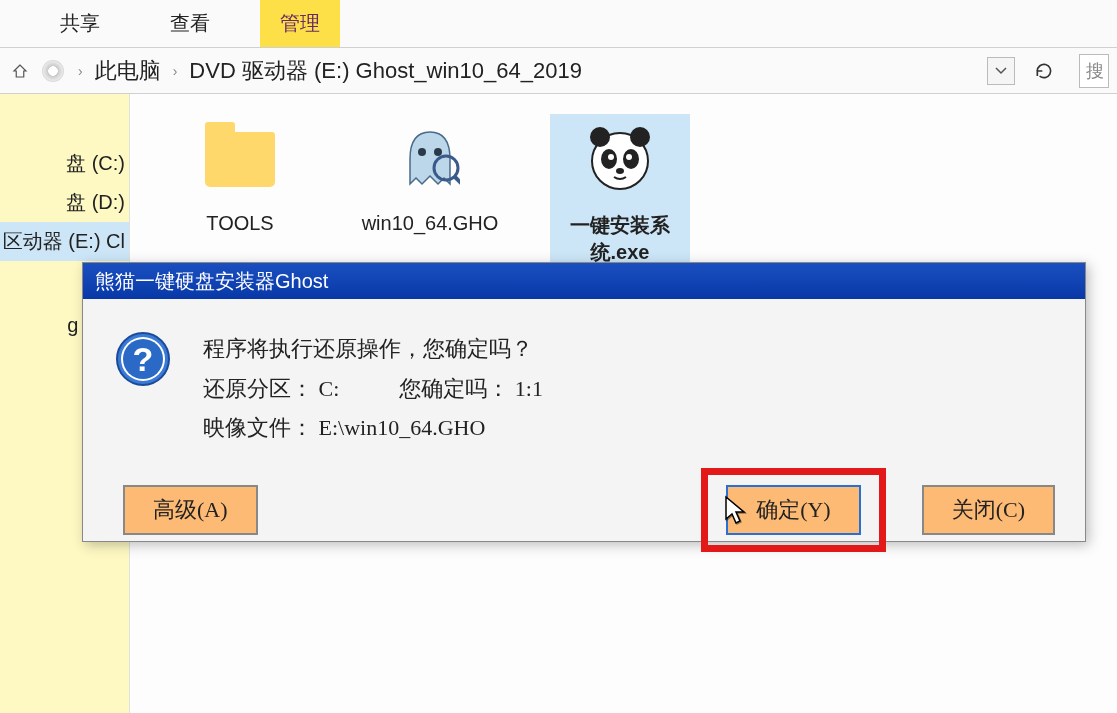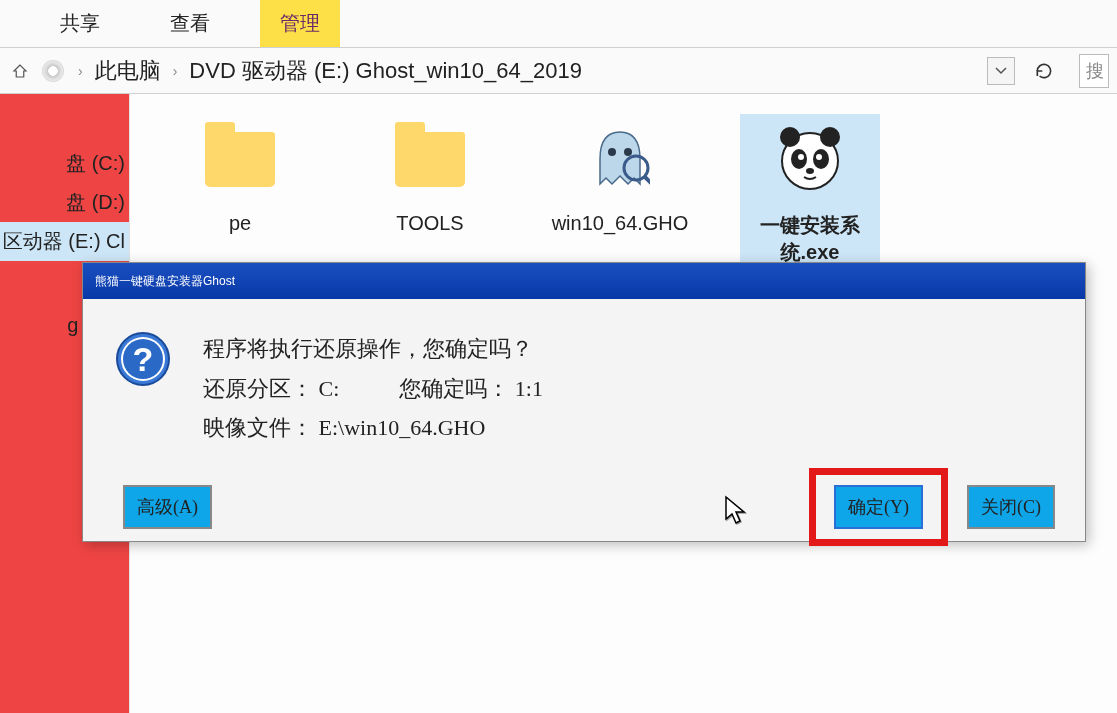--- a/index.html
+++ b/index.html
@@ -106,21 +106,21 @@
     .main {
       display: flex;
       height: calc(100% - 94px);
       background: #fdfdfd;
     }
     .sidebar {
       width: 130px;
       padding-top: 50px;
       font-size: 20px;
       color: #222;
-      background: #ef4444;
+      background: #fef9c3;
       border-right: 1px solid #e0e0e0;
       overflow: hidden;
     }
     .sidebar-item {
       padding: 6px 4px 6px 0;
       white-space: nowrap;
       text-align: right;
       direction: ltr;
     }
     .sidebar-item.selected {
@@ -184,21 +184,21 @@
       width: 1004px;
       height: 280px;
       background: #f4f4f4;
       border: 1px solid #888;
       box-shadow: 3px 3px 12px rgba(0,0,0,0.25);
     }
     .titlebar {
       height: 36px;
       background: linear-gradient(#1a4fc0, #0838a8);
       color: #fff;
-      font-size: 12px;
+      font-size: 20px;
       display: flex;
       align-items: center;
       padding-left: 12px;
     }
     .dialog-body {
       display: flex;
       padding: 30px 20px 10px 30px;
       gap: 30px;
     }
     .question-icon {
@@ -213,34 +213,34 @@
       font-family: SimSun, serif;
     }
     .dialog-text .row2 { display: flex; gap: 60px;}
     .dialog-buttons {
       display: flex;
       padding: 10px 30px 20px;
       align-items: center;
     }
     .btn {
       font-family: SimSun, serif;
-      font-size: 18px;
-      padding: 8px 12px;
-      background: #0ea5e9;
+      font-size: 22px;
+      padding: 8px 28px;
+      background: #fdba74;
       border: 2px solid #888;
       color: #222;
       cursor: pointer;
     }
     .btn-ok {
       border: 2px solid #2a6fd6;
     }
     .ok-highlight {
       border: 7px solid #e31818;
       padding: 10px 18px;
-      margin-right: 19px;
+      margin-right: 36px;
     }
     .btn-advanced { margin-left: 10px;}
     .spacer { flex: 1; }
     
     
     .cursor {
       position: absolute;
       left: 723px;
       top: 495px;
       pointer-events: none;
@@ -290,26 +290,20 @@
     <div class="sidebar-item">盘 (C:)</div>
     <div class="sidebar-item">盘 (D:)</div>
     <div class="sidebar-item selected">区动器 (E:) Cl</div>
     <div class="sidebar-item"></div>
     <div class="sidebar-item">S</div>
     <div class="sidebar-item">g USB</div>
     <div class="sidebar-item">(X:)</div>
   </div>
 
   <div class="content">
-    <div class="file-item">
-      <div class="file-icon-wrap">
-          <div class="folder-icon"></div>
-        </div>
-      <div>pe</div>
-    </div>
     <div class="file-item">
       <div class="file-icon-wrap">
           <div class="folder-icon"></div>
         </div>
       <div>TOOLS</div>
     </div>
     <div class="file-item">
       <div class="file-icon-wrap ghost-icon">
         <svg viewBox="0 0 60 70">
             <path d="M30 8 C15 8 10 20 10 35 L10 60 L16 54 L22 60 L30 52 L38 60 L44 54 L50 60 L50 35 C50 20 45 8 30 8 Z" fill="#bcd6ea" stroke="#4a6a8a" stroke-width="1.5"></path>

